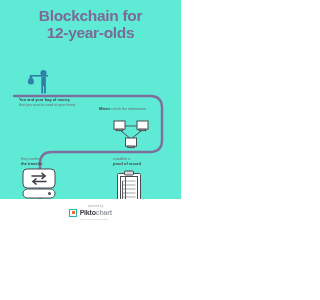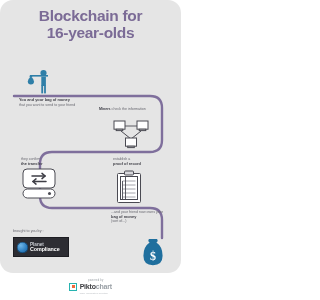--- a/index.html
+++ b/index.html
@@ -4,24 +4,23 @@
 <style>
   html,body{margin:0;padding:0;}
   body{
     width:181px;height:300px;overflow:hidden;
     background:#ffffff;
     font-family:"Liberation Sans", sans-serif;
     -webkit-font-smoothing:antialiased;
   }
   #canvas{
     position:relative;
-    width:181px;height:273px;
-    background:#e5e5e5;
+    width:181px;height:199px;
+    background:#5eead4;
     overflow:hidden;
-    border-radius:13px;
   }
   
   .title{
     position:absolute;left:0;top:8px;width:181px;
     text-align:center;
     color:#7b6b96;
     font-weight:bold;
     font-size:15.5px;
     line-height:16.5px;
     letter-spacing:-0.3px;
@@ -84,21 +83,21 @@
   .pik-name .lt{color:#9aa0a6;font-weight:bold;}
   .pik-tag{font-size:2.2px;color:#b3b7bc;letter-spacing:0.1px;}
 </style>
 </head>
 <body>
 
 <div id="canvas">
 
   <div class="title">
     <span>Blockchain for</span>
-    <span class="l2">16-year-olds</span>
+    <span class="l2">12-year-olds</span>
   </div>
 
   <svg class="flowsvg" viewBox="0 0 181 273">
 
     <path d="M14 96 L150 96 Q162 96 162 108 L162 140 Q162 152 150 152 L52 152 Q40 152 40 164 L40 196 Q40 208 52 208 L150 208 Q162 208 162 220 L162 238" fill="none" stroke="#7f6f9c" stroke-width="2.4" stroke-linecap="round"></path>
   </svg>
 
   <svg class="person" viewBox="0 0 34 26">
     <g fill="#2f7fa8">
 

